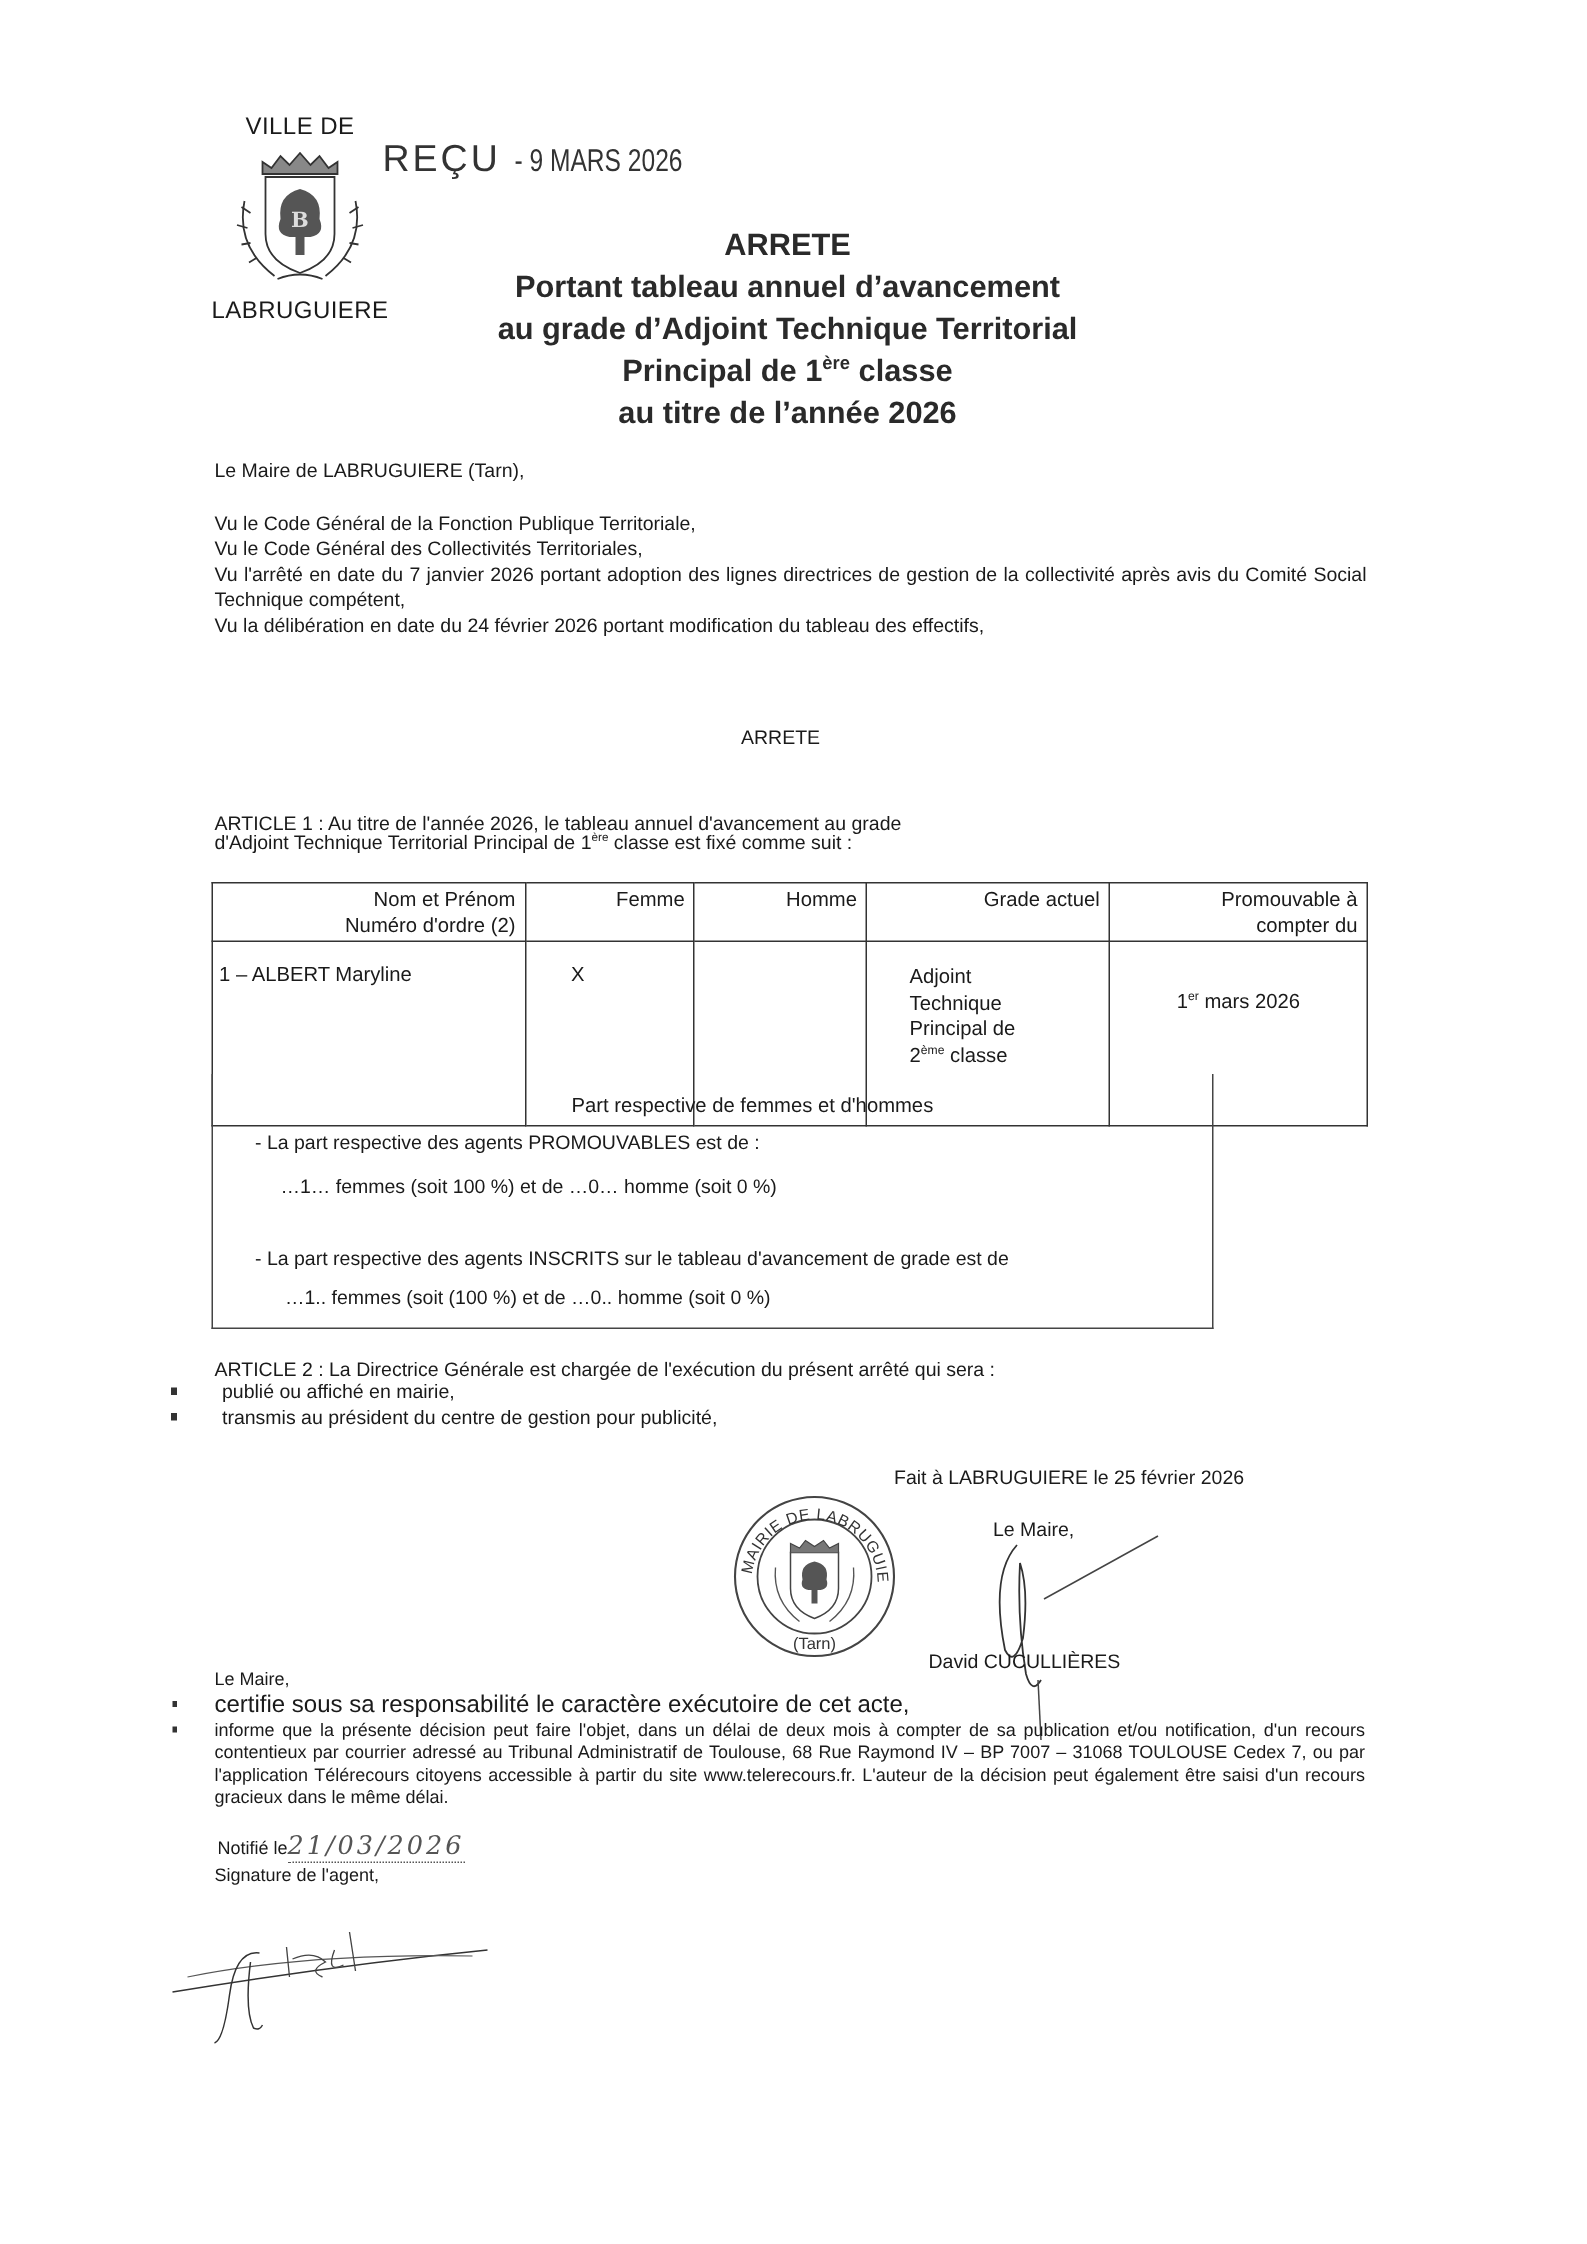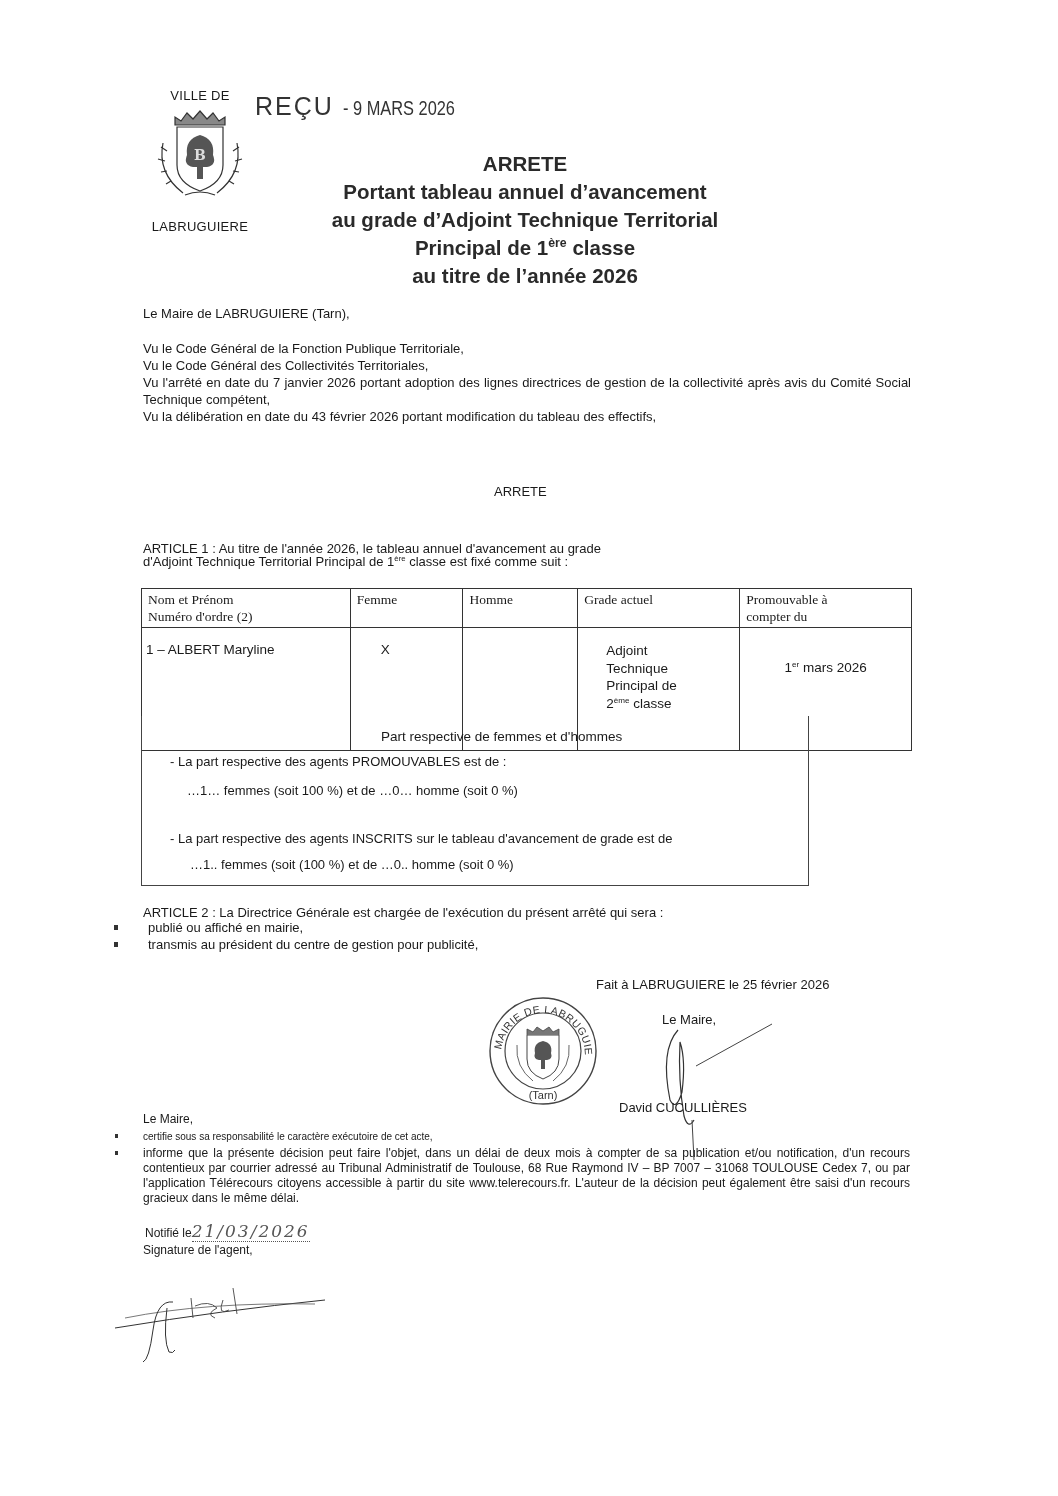--- a/index.html
+++ b/index.html
@@ -4,31 +4,31 @@
 <style>
   html, body { margin: 0; padding: 0; background: #ffffff; }
   body { width: 1058px; height: 1496px; position: relative; overflow: hidden;
          font-family: "Liberation Sans", sans-serif; color: #1a1a1a; }
   .abs { position: absolute; }
   .txt { font-size: 13px; line-height: 17px; white-space: nowrap; }
   .just { white-space: normal; text-align: justify; }
 
   
   #crest-block { left: 140px; top: 76px; width: 120px; height: 150px; text-align: center; }
-  #crest-block .small { font-size: 13px; letter-spacing: 0.3px; margin-top: 12px; }
+  #crest-block .small { font-size: 16px; letter-spacing: 0.3px; }
   #stamp-recu { left: 255px; top: 92px; font-size: 25px; letter-spacing: 2px; color: #333; font-weight: normal; }
   #stamp-recu .date { font-family: "Liberation Sans Narrow", "Liberation Sans", sans-serif; font-size: 21px; letter-spacing: 0px; transform: scaleX(0.78); display: inline-block; transform-origin: left; }
   #title { left: 285px; top: 150px; width: 480px; text-align: center; font-weight: bold; color: #2a2a2a; }
   #title div { font-size: 20.5px; line-height: 28px; }
   sup { font-size: 60%; line-height: 0; vertical-align: super; }
 
   
   #promo-table { left: 141px; top: 588px; width: 771px; border-collapse: collapse; font-size: 13.5px; }
   #promo-table td, #promo-table th { border: 1.3px solid #333; vertical-align: top; font-weight: normal; padding: 2px 6px; }
-  #promo-table th { text-align: left; height: 34px; line-height: 17px; font-family: Liberation Serif, serif; }
+  #promo-table th { text-align: right; height: 34px; line-height: 17px; }
   #promo-table td.body { height: 88px; }
   #part-box { left: 141px; top: 716px; width: 668px; height: 170px; border: 1.3px solid #444; border-top: none; box-sizing: border-box; }
 
   .bullet { width: 4px; height: 5px; background: #333; }
   .hand { font-family: "DejaVu Serif", serif; font-style: italic; color: #555; }
 </style>
 </head>
 <body>
 
 <div id="crest-block" class="abs">
@@ -60,21 +60,21 @@
   <div>au grade d’Adjoint Technique Territorial</div>
   <div><span>Principal de 1</span><sup>ère</sup><span> classe</span></div>
   <div>au titre de l’année 2026</div>
 </div>
 
 <div class="abs txt" style="left:143px; top:305px;">Le Maire de LABRUGUIERE (Tarn),</div>
 <div class="abs" style="left:143px; top:340px; width:768px;">
   <div class="txt just">Vu le Code Général de la Fonction Publique Territoriale,</div>
   <div class="txt just">Vu le Code Général des Collectivités Territoriales,</div>
   <div class="txt just" style="text-align-last:left;">Vu l'arrêté en date du 7 janvier 2026 portant adoption des lignes directrices de gestion de la collectivité après avis du Comité Social Technique compétent,</div>
-  <div class="txt just">Vu la délibération en date du 43 février 2026 portant modification du tableau des effectifs,</div>
+  <div class="txt just">Vu la délibération en date du 24 février 2026 portant modification du tableau des effectifs,</div>
 </div>
 
 <div class="abs txt" style="left:494px; top:483px;">ARRETE</div>
 
 <div class="abs txt" style="left:143px; top:540px;"><span>ARTICLE 1</span><span> : Au titre de l'année 2026, le tableau annuel d'avancement au grade</span></div>
 <div class="abs txt" style="left:143px; top:553px;"><span>d'Adjoint Technique Territorial Principal de 1</span><sup>ère</sup><span> classe est fixé comme suit :</span></div>
 
 <table id="promo-table" class="abs">
   <colgroup>
     <col style="width:209px">
@@ -145,21 +145,21 @@
 <div class="abs txt" style="left:662px; top:1011px;">Le Maire,</div>
 <svg class="abs" style="left:640px; top:1020px;" width="150" height="150" viewBox="0 0 150 150">
   <path d="M38 10 Q20 30 30 80 Q36 92 42 72 Q46 40 40 22 Q38 60 44 96 Q48 110 54 100" fill="none" stroke="#333" stroke-width="1.2"></path>
   <path d="M56 46 L132 4" fill="none" stroke="#444" stroke-width="1"></path>
   <path d="M52 100 L54 140" fill="none" stroke="#444" stroke-width="1"></path>
 </svg>
 <div class="abs txt" style="left:619px; top:1099px;">David CUCULLIÈRES</div>
 
 <div class="abs" style="left:143px; top:1112px; font-size:12px; line-height:15px;">Le Maire,</div>
 <div class="abs bullet" style="left:115px; top:1134px; width:3px; height:4px;"></div>
-<div class="abs" style="left:143px; top:1129px; font-size:10px; line-height:15px; white-space:nowrap;">certifie sous sa responsabilité le caractère exécutoire de cet acte,</div>
+<div class="abs" style="left:143px; top:1129px; font-size:16px; line-height:15px; white-space:nowrap;">certifie sous sa responsabilité le caractère exécutoire de cet acte,</div>
 <div class="abs bullet" style="left:115px; top:1151px; width:3px; height:4px;"></div>
 <div class="abs just" style="left:143px; top:1146px; width:767px; font-size:12px; line-height:15px;">informe que la présente décision peut faire l'objet, dans un délai de deux mois à compter de sa publication et/ou notification, d'un recours contentieux par courrier adressé au Tribunal Administratif de Toulouse, 68 Rue Raymond IV –  BP 7007 – 31068 TOULOUSE Cedex 7, ou par l'application Télérecours citoyens accessible à partir du site www.telerecours.fr. L'auteur de la décision peut également être saisi d'un recours gracieux dans le même délai.</div>
 
 <div class="abs" style="left:145px; top:1224px; font-size:12px; line-height:15px;">
   <span>Notifié le</span><span class="hand" style="font-size:17px; letter-spacing:2px; border-bottom:1px dotted #555;">21/03/2026</span>
 </div>
 <div class="abs" style="left:143px; top:1243px; font-size:12px; line-height:15px;">Signature de l'agent,</div>
 
 <svg class="abs" style="left:105px; top:1280px;" width="230" height="95" viewBox="0 0 230 95">
   <path d="M10 48 Q120 30 220 20" fill="none" stroke="#333" stroke-width="1"></path>

